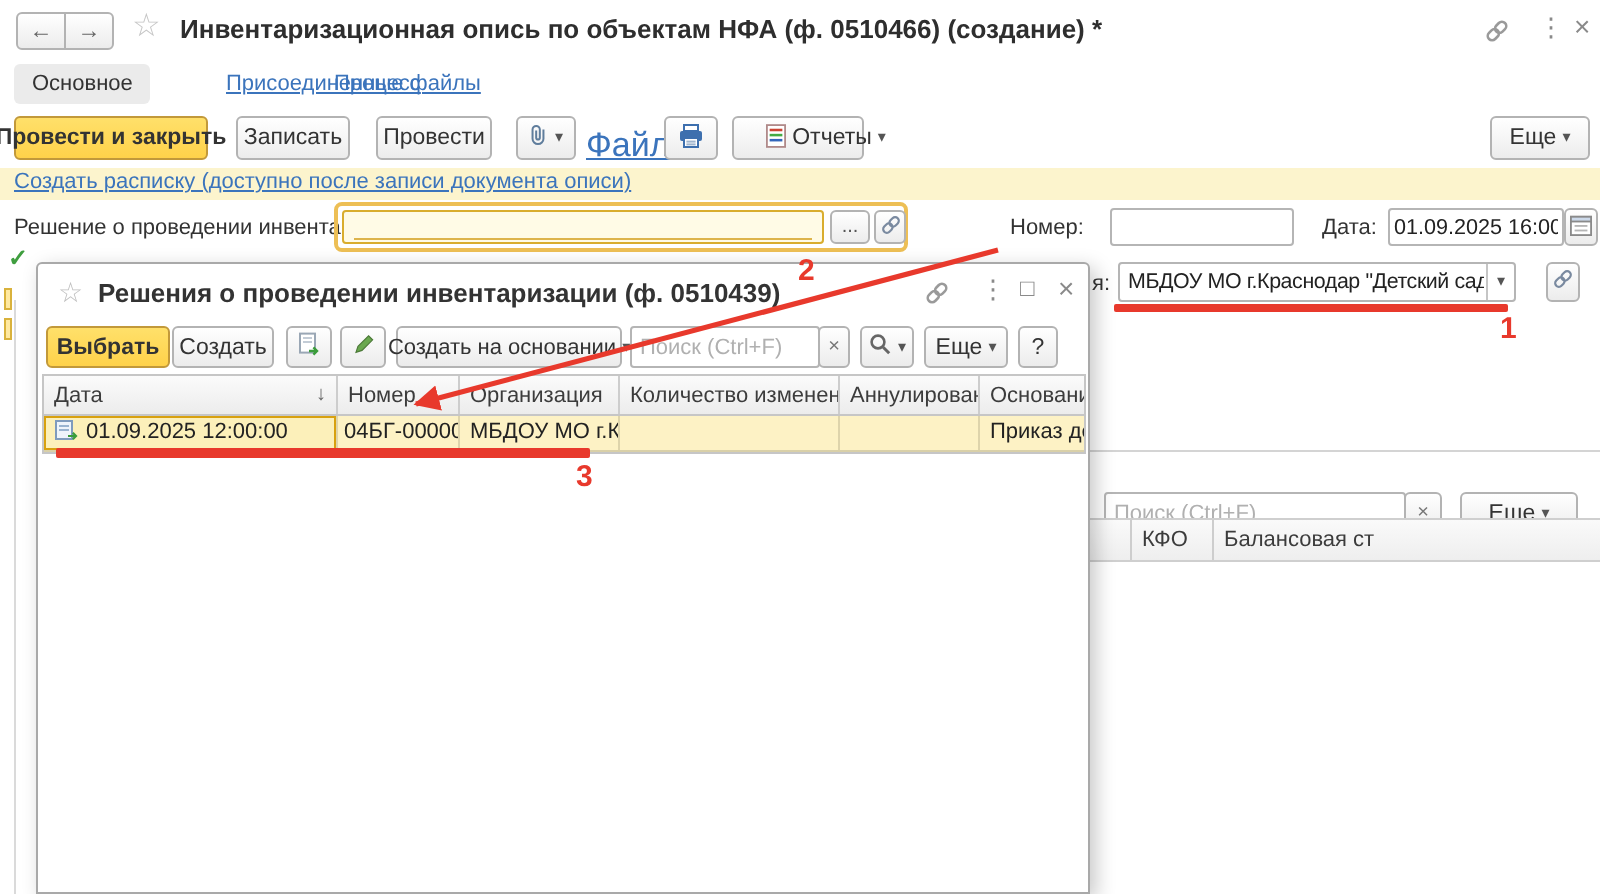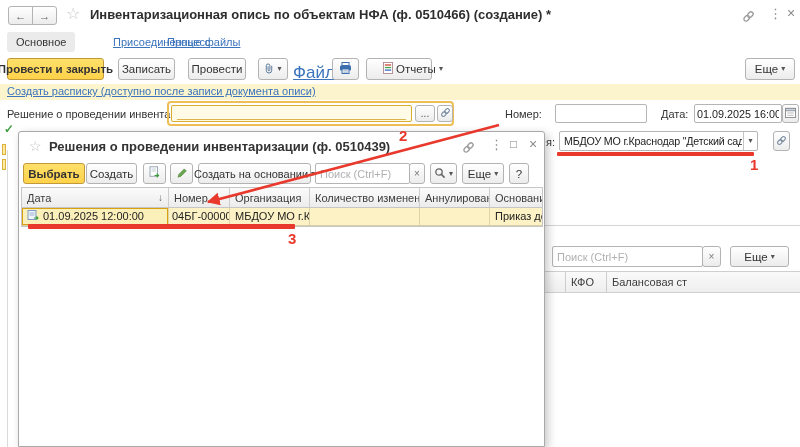--- a/index.html
+++ b/index.html
@@ -155,21 +155,21 @@
 
   <div class="abs" style="left:545px;top:225px;width:255px;height:1px;background:#d4d4d4;"></div>
   <input class="inp" style="left: 552px; top: 246px; width: 151px; height: 21px;" readonly="" placeholder="Поиск (Ctrl+F)">
   <button class="btn" style="left:702px;top:246px;width:19px;height:21px;font-size:10px;">
       <span style="color:#777;">×</span>
     </button>
   <button class="btn" style="left:730px;top:246px;width:59px;height:21px;">
     <span>Еще</span>
     <span class="caret">▾</span>
   </button>
-  <div class="abs" style="left:545px;top:271px;width:255px;height:22px;background:linear-gradient(#fafafa,#eeeeee);border-top:1px solid #cfcfcf;border-bottom:1px solid #cfcfcf;display:flex;">
+  <div class="abs" style="left:545px;top:259px;width:255px;height:22px;background:linear-gradient(#fafafa,#eeeeee);border-top:1px solid #cfcfcf;border-bottom:1px solid #cfcfcf;display:flex;">
     <div class="mcell" style="width:21px;"></div>
     <div class="mcell" style="width:41px;">КФО</div>
     <div class="mcell" style="width:90px;border-right:none;">Балансовая ст</div>
   </div>
 
   <span class="abs" style="left:4px;top:122px;color:#3f9e3f;font-size:12px;font-weight:bold;">✓</span>
   <div class="abs" style="left:2px;top:144px;width:4px;height:11px;background:#ffe9a0;border:1px solid #d9b23c;"></div>
   <div class="abs" style="left:2px;top:159px;width:4px;height:11px;background:#ffe9a0;border:1px solid #d9b23c;"></div>
   <div class="abs" style="left:7px;top:150px;width:1px;height:297px;background:#dadada;"></div>
 

